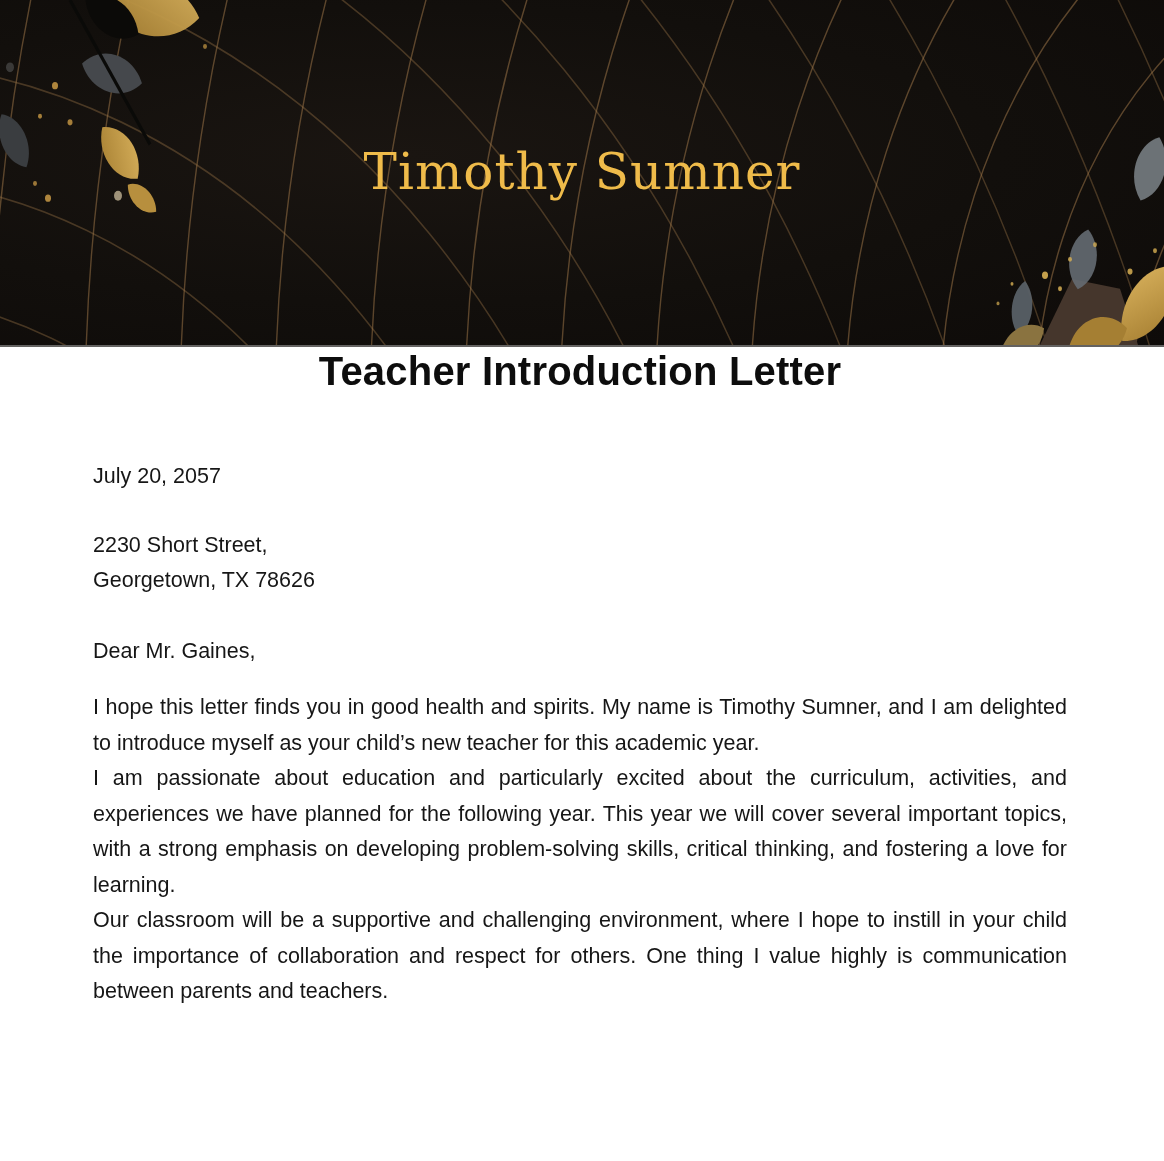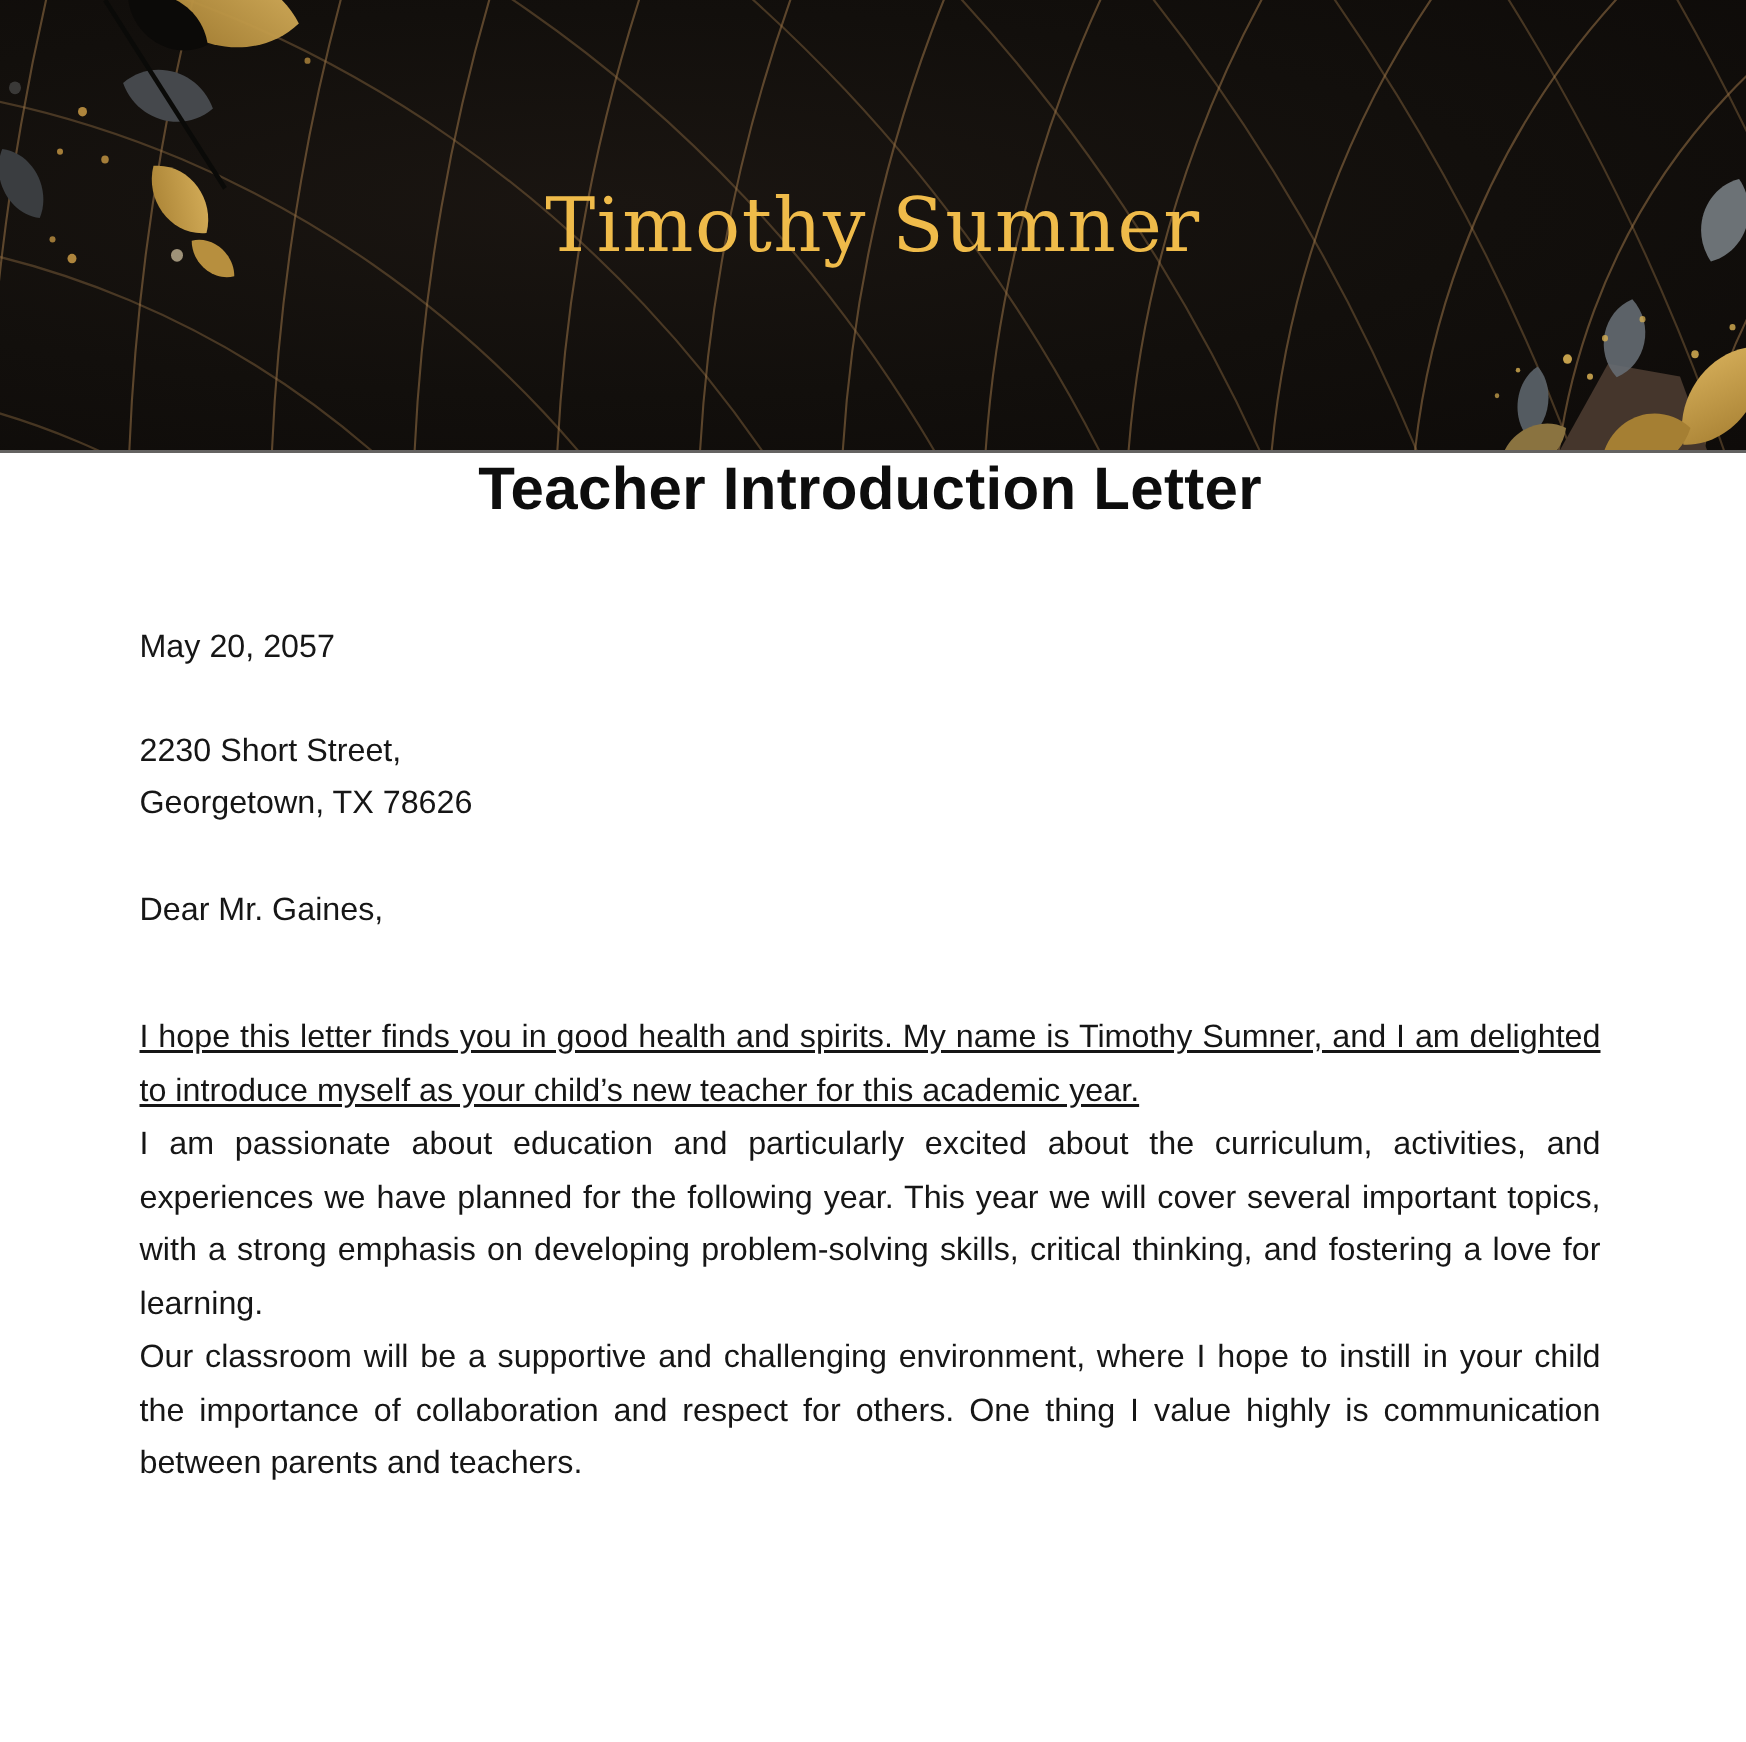--- a/index.html
+++ b/index.html
@@ -10,21 +10,21 @@
     height: 1161px;
     background: #ffffff;
     overflow: hidden;
     font-family: "Liberation Sans", sans-serif;
   }
 
   
   .letterhead {
     position: relative;
     width: 100%;
-    height: 302px;
+    height: 347px;
     background: radial-gradient(ellipse at 35% 45%, #1a1511 0%, #120f0c 55%, #0e0b09 100%);
     border-bottom: 2px solid rgba(170,170,170,.55);
     overflow: hidden;
   }
   .header-art {
     position: absolute;
     inset: 0;
     width: 100%;
     height: 100%;
   }
@@ -67,21 +67,21 @@
     font-weight: 700;
     color: #0d0d0d;
     letter-spacing: .2px;
   }
   .body-text { font-size: 21.5px; line-height: 35.5px; }
   .date-line { margin-top: 64px; }
   .recipient-block { margin-top: 33px; }
   .recipient-name { font-weight: 700; }
   .salutation { margin-top: 35px; }
   .para { text-align: justify; }
-  .para.first { margin-top: 50px; text-decoration: underline; }
+  .para.first { margin-top: 21px; }
 </style>
 </head>
 <body>
 
 <div class="page">
 
   <header class="letterhead">
     <svg class="header-art" viewBox="0 0 1164 282" preserveAspectRatio="none" aria-hidden="true">
       <defs>
         <linearGradient id="goldGrad" x1="0" y1="0" x2="1" y2="1">
@@ -156,21 +156,21 @@
     </svg>
 
     <div class="header-text">
       <h1 class="sender-name">Timothy Sumner</h1>
     </div>
   </header>
 
   <main class="letter-body">
     <h2 class="doc-title">Teacher Introduction Letter</h2>
 
-    <p class="body-text date-line">May 20, 2057</p>
+    <p class="body-text date-line">July 20, 2057</p>
 
     <div class="body-text recipient-block">
       <div>2230 Short Street,</div>
       <div>Georgetown, TX 78626</div>
     </div>
 
     <p class="body-text salutation">Dear Mr. Gaines,</p>
 
     <p class="body-text para first">I hope this letter finds you in good health and spirits. My name is Timothy Sumner, and I am delighted to introduce myself as your child’s new teacher for this academic year.</p>
     <p class="body-text para">I am passionate about education and particularly excited about the curriculum, activities, and experiences we have planned for the following year. This year we will cover several important topics, with a strong emphasis on developing problem-solving skills, critical thinking, and fostering a love for learning.</p>

